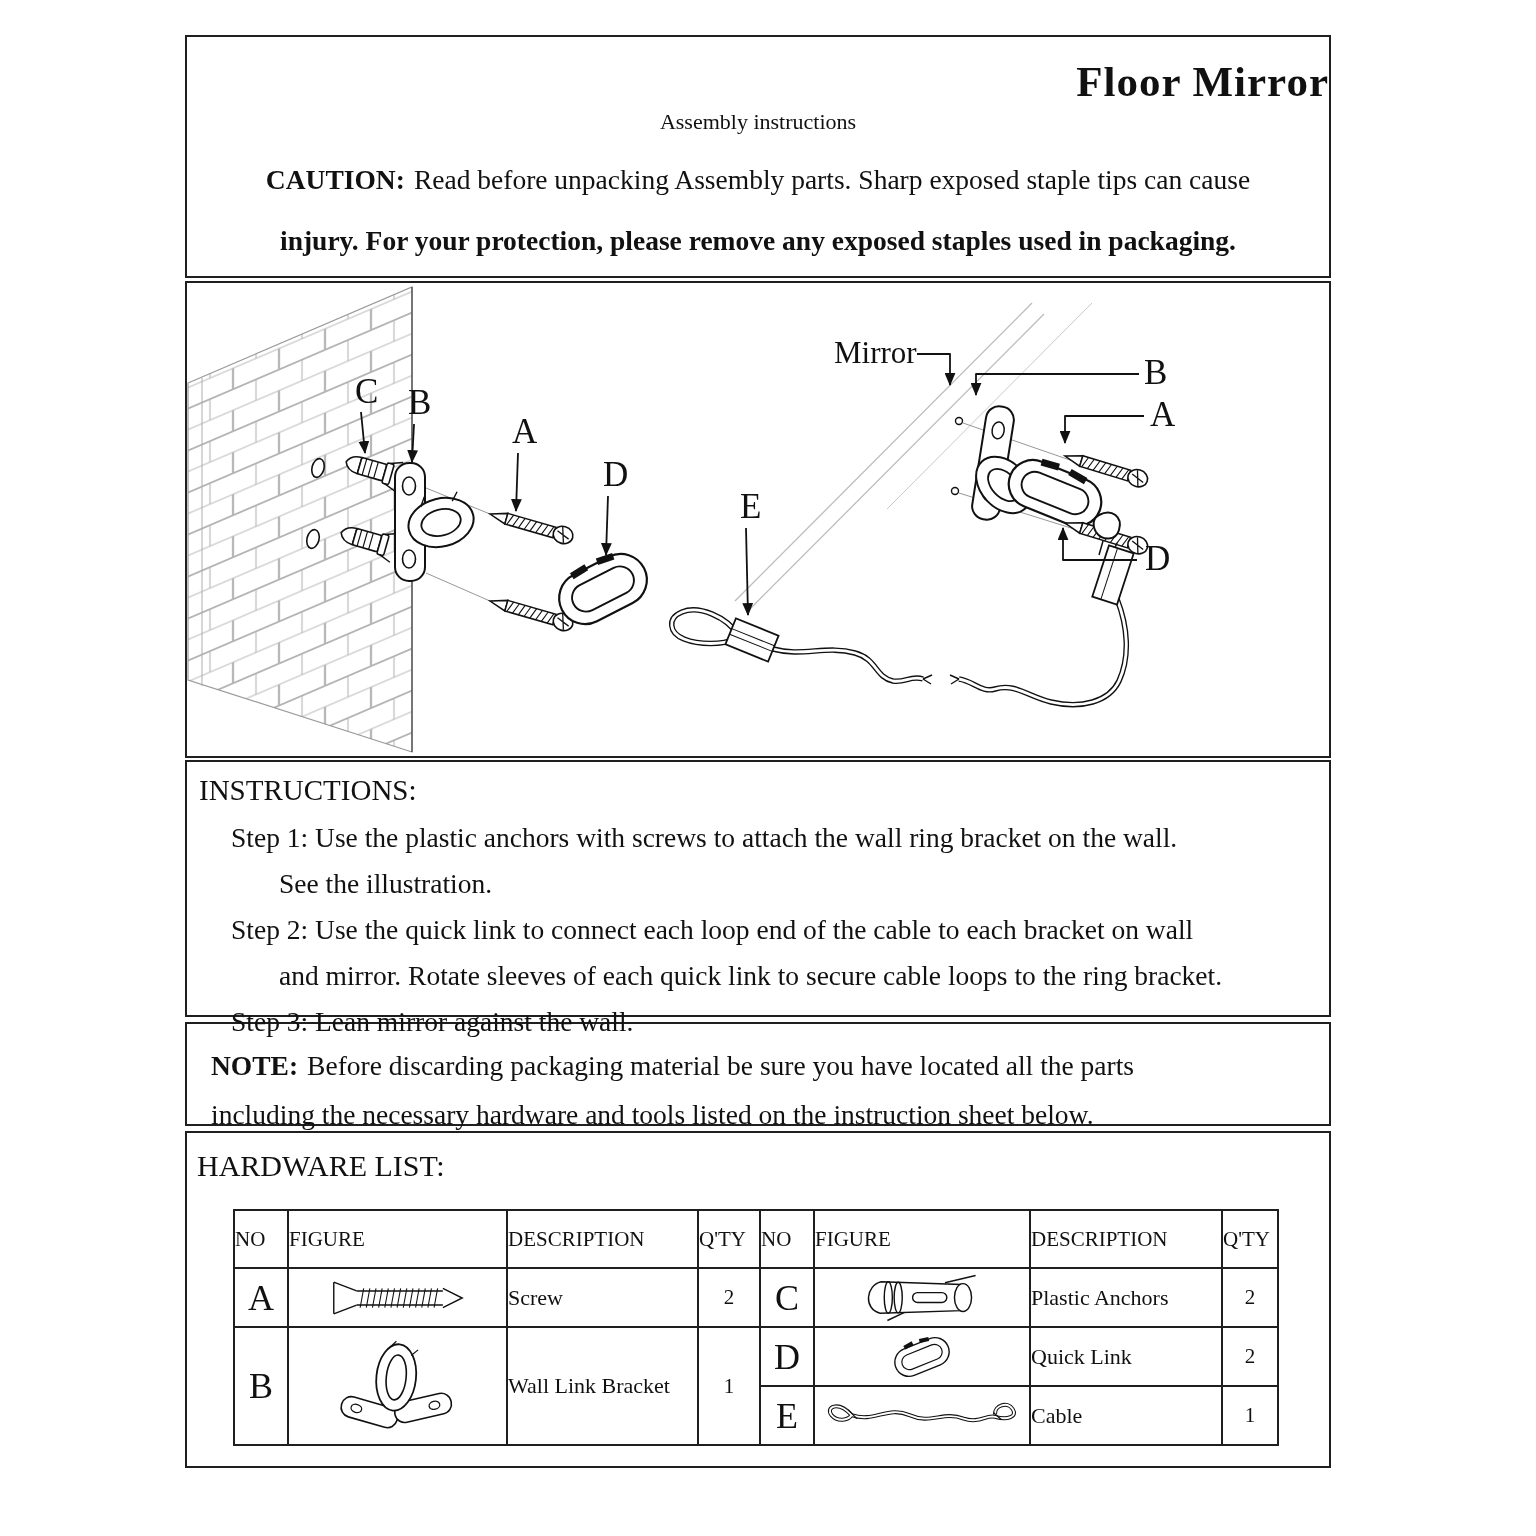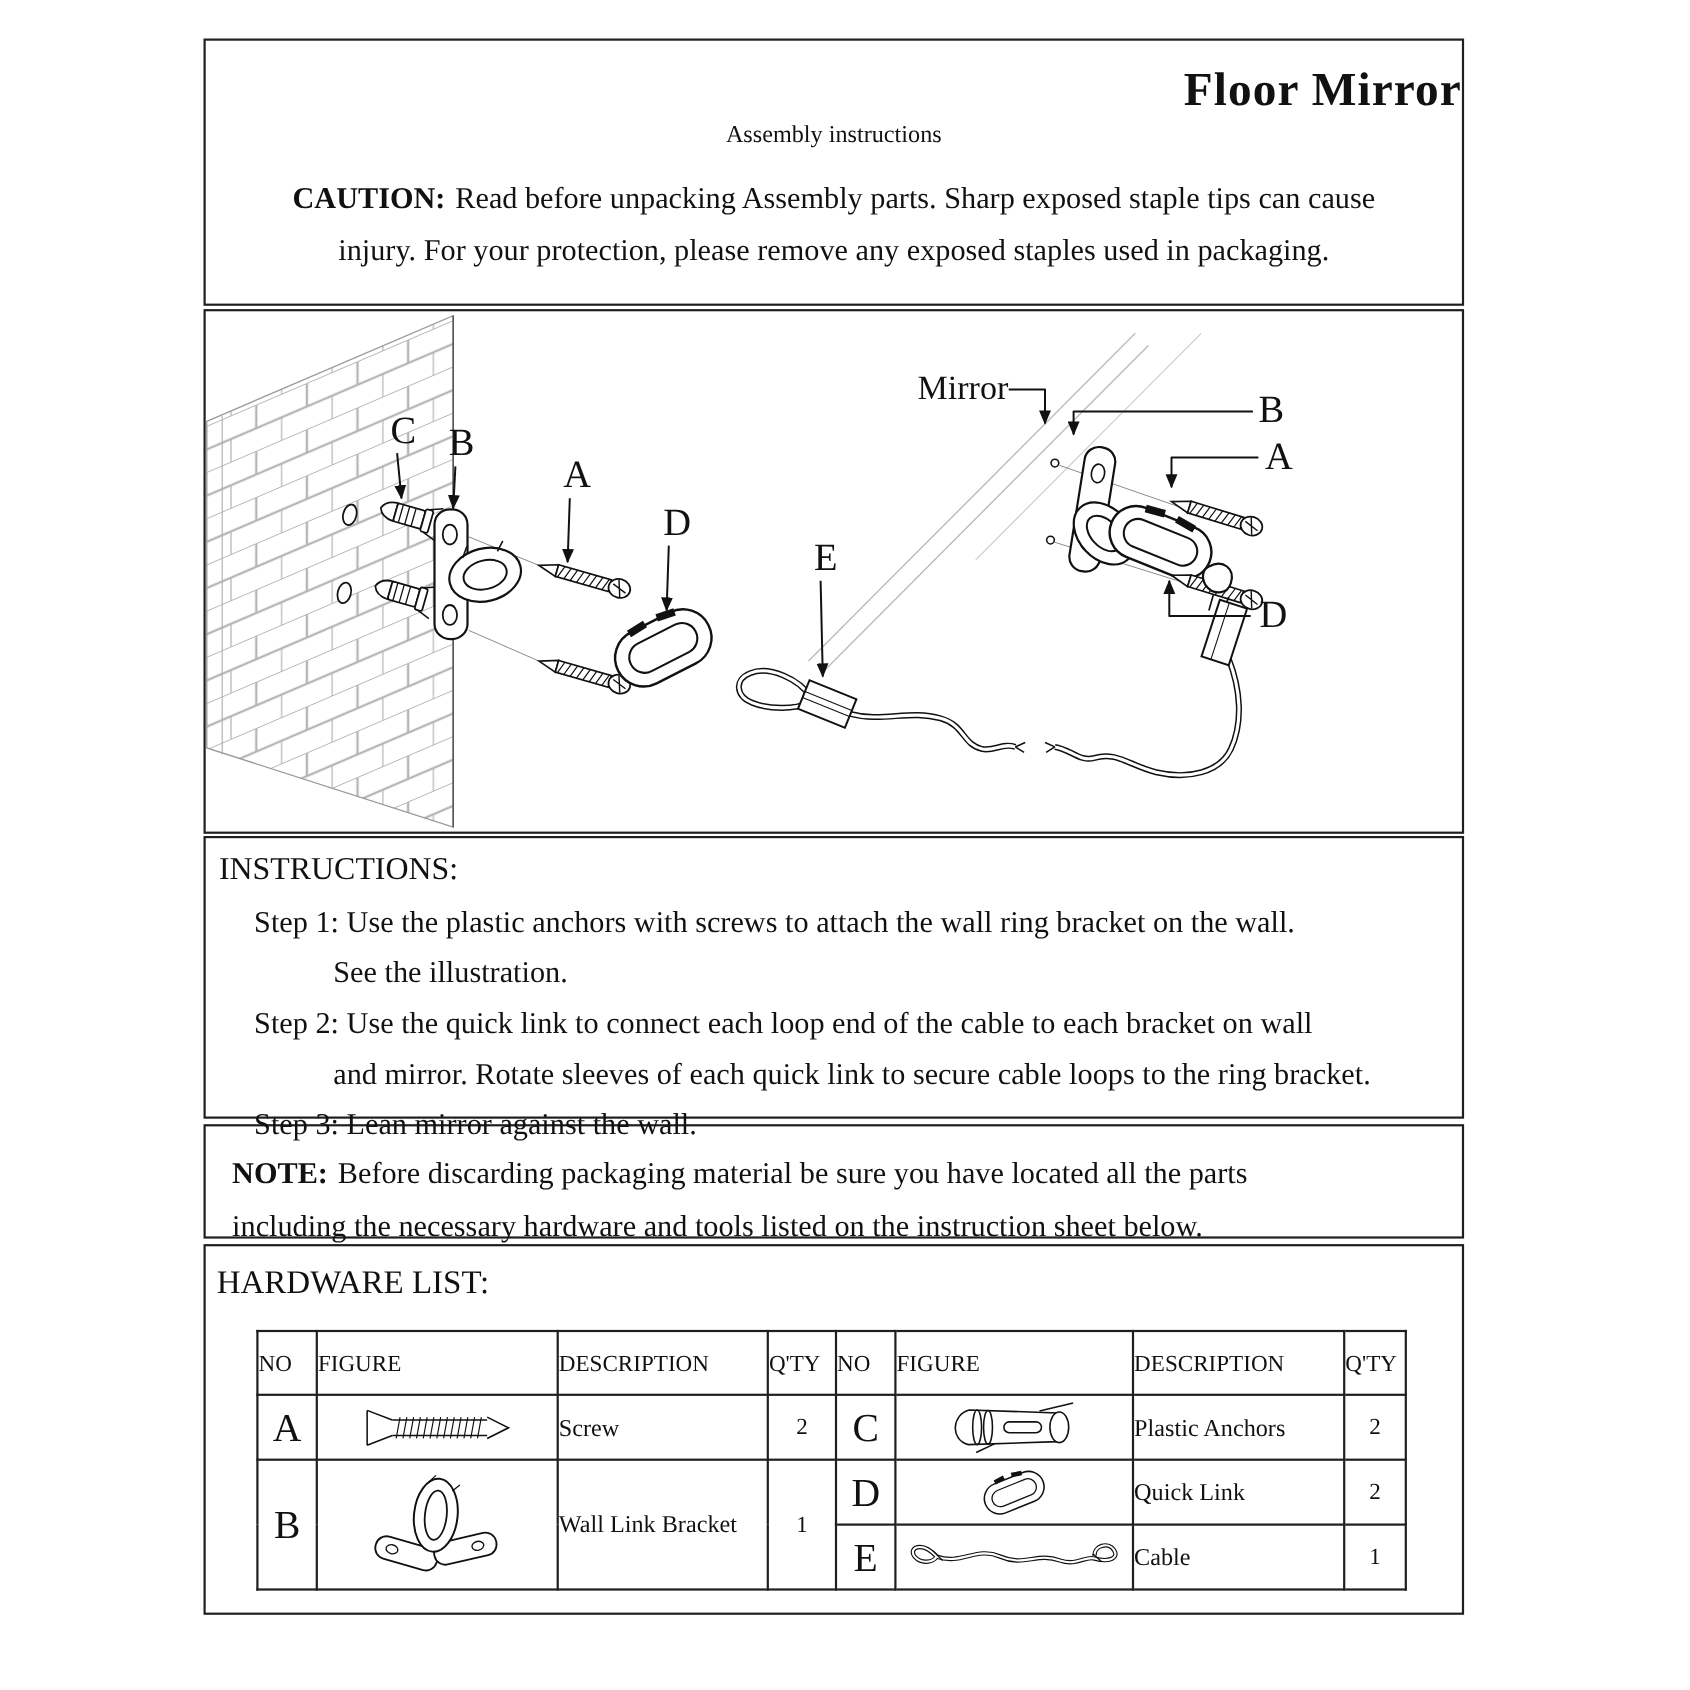--- a/index.html
+++ b/index.html
@@ -11,26 +11,26 @@
   .sec-header{height:243px;}
   .sec-diagram{height:477px;margin-top:3px;position:relative;}
   .sec-instructions{height:257px;margin-top:2px;}
   .sec-note{height:104px;margin-top:5px;}
   .sec-hardware{height:337px;margin-top:5px;}
 
   h1.title{margin:20px 0 0 0;text-align:right;font-size:43px;font-weight:bold;letter-spacing:1px;}
   h2.subtitle{margin:3px 0 0 0;text-align:center;font-size:22px;font-weight:normal;}
   .caution-line1{margin-top:29px;text-align:center;font-size:27.5px;}
   .caution-line1 b{margin-right:9px;}
-  .caution-line2{margin-top:15px;text-align:center;font-size:27.5px;}
+  .caution-line2{margin-top:29px;text-align:center;font-size:27.5px;font-weight:bold;}
 
   .ins-heading{margin:12px 0 0 12px;font-size:29px;}
   .steps{margin-top:8px;font-size:27.5px;}
   .step{padding-left:44px;line-height:46px;white-space:nowrap;}
-  .step.indent{padding-left:116px;}
+  .step.indent{padding-left:92px;}
 
   .note-line{margin:26px 24px 0 24px;font-size:27.5px;}
   .note-line b{margin-right:9px;}
   .note-line2{margin:17px 24px 0 24px;font-size:27.5px;}
 
   .hw-heading{margin:16px 0 0 10px;font-size:30px;}
   table.hw{margin:26px 0 0 46px;border-collapse:collapse;table-layout:fixed;width:1044px;}
   table.hw th,table.hw td{border:2px solid #1f1f1f;padding:0;overflow:hidden;}
   table.hw th{height:56px;font-size:21px;font-weight:normal;text-align:left;}
   table.hw tr.r{height:59px;}

